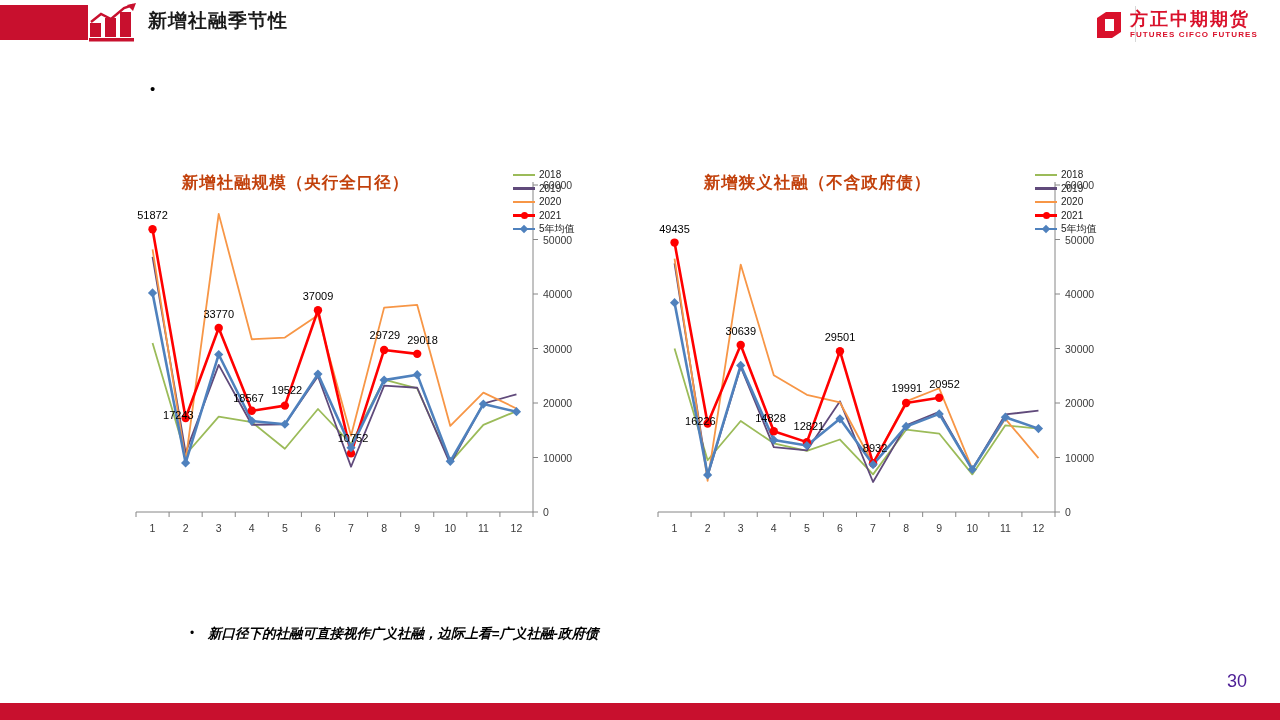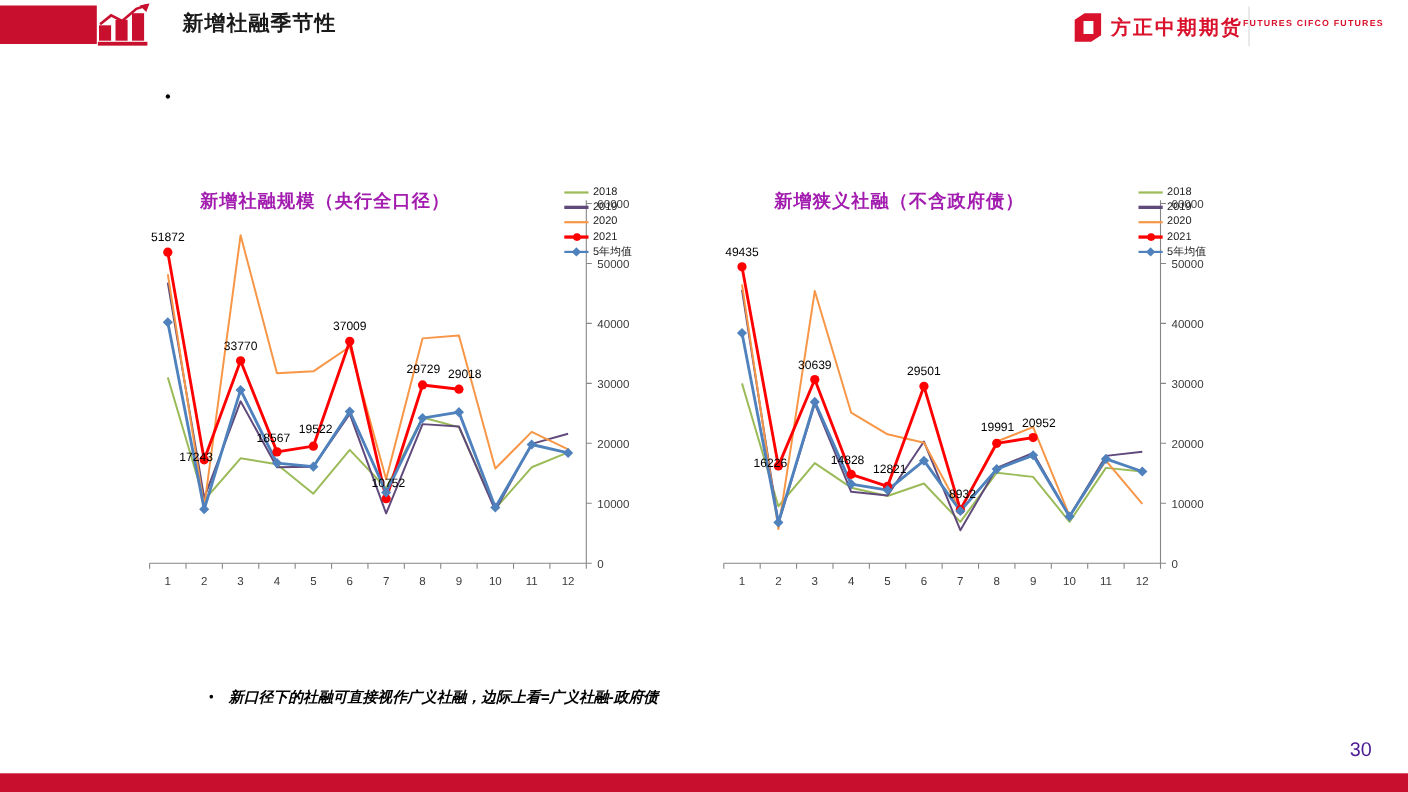--- a/index.html
+++ b/index.html
@@ -5,41 +5,41 @@
   html,body{margin:0;padding:0;}
   body{
     width:1280px;height:720px;background:#ffffff;position:relative;overflow:hidden;
     font-family:"Liberation Sans","DejaVu Sans",sans-serif;
   }
   
   .header{position:absolute;left:0;top:0;width:1280px;height:52px;}
   .hdr-redblock{position:absolute;left:0;top:5px;width:88px;height:35px;background:#C8102E;}
   .hdr-icon{position:absolute;left:88px;top:3px;width:52px;height:40px;}
   .hdr-title{
-    position:absolute;left:166px;top:8px;
+    position:absolute;left:148px;top:8px;
     font-size:19px;font-weight:bold;color:#1a1a1a;letter-spacing:1px;text-align:right;
   }
   .logo{position:absolute;right:22px;top:8px;height:34px;display:flex;align-items:center;}
   .logo-mark{width:30px;height:30px;margin-right:6px;}
-  .logo-text{display:flex;flex-direction:row;justify-content:center;}
+  .logo-text{display:flex;flex-direction:column;justify-content:center;}
   .logo-cn{font-size:18px;font-weight:bold;color:#D9112B;letter-spacing:2px;line-height:1.05;}
   .logo-en{font-size:8px;font-weight:bold;color:#D9112B;letter-spacing:1.1px;line-height:1.2;margin-top:1px;}
   .logo-divider{position:absolute;left:1135px;top:6px;width:1px;height:36px;background:#d7d7d7;}
   
   .bullet-row{position:absolute;left:150px;top:78px;width:1050px;display:flex;align-items:flex-start;}
   .bullet-dot{width:22px;font-size:15px;color:#000;line-height:1.5;}
   .bullet-text{font-size:15.5px;color:#000;line-height:1.5;}
   
   .chart{position:absolute;top:160px;height:400px;}
   .chart-left{left:118px;width:510px;}
   .chart-right{left:640px;width:510px;}
   .chart-title{
     position:absolute;top:12px;left:0;width:355px;text-align:center;
     font-family:"Liberation Serif","DejaVu Serif",serif;
-    font-size:16.5px;font-weight:bold;color:#a21caf;letter-spacing:1px;
+    font-size:16.5px;font-weight:bold;color:#c2410c;letter-spacing:1px;
   }
   .legend{position:absolute;top:8px;left:395px;width:80px;}
   .legend-item{display:flex;align-items:center;height:13.5px;}
   .legend-swatch{width:22px;height:12px;position:relative;margin-right:4px;flex:0 0 22px;}
   .legend-swatch i{position:absolute;left:0;top:5px;width:22px;height:2.4px;display:block;}
   .legend-swatch b{position:absolute;left:8px;top:2.5px;width:7px;height:7px;border-radius:50%;}
   .legend-swatch b.diamond{border-radius:0;transform:rotate(45deg);width:6px;height:6px;top:3px;left:8px;}
   .legend-label{font-size:10px;color:#222;}
   svg{display:block;}
   .axis-txt{font-family:"Liberation Sans","DejaVu Sans",sans-serif;font-size:10.5px;fill:#3a3a3a;}

